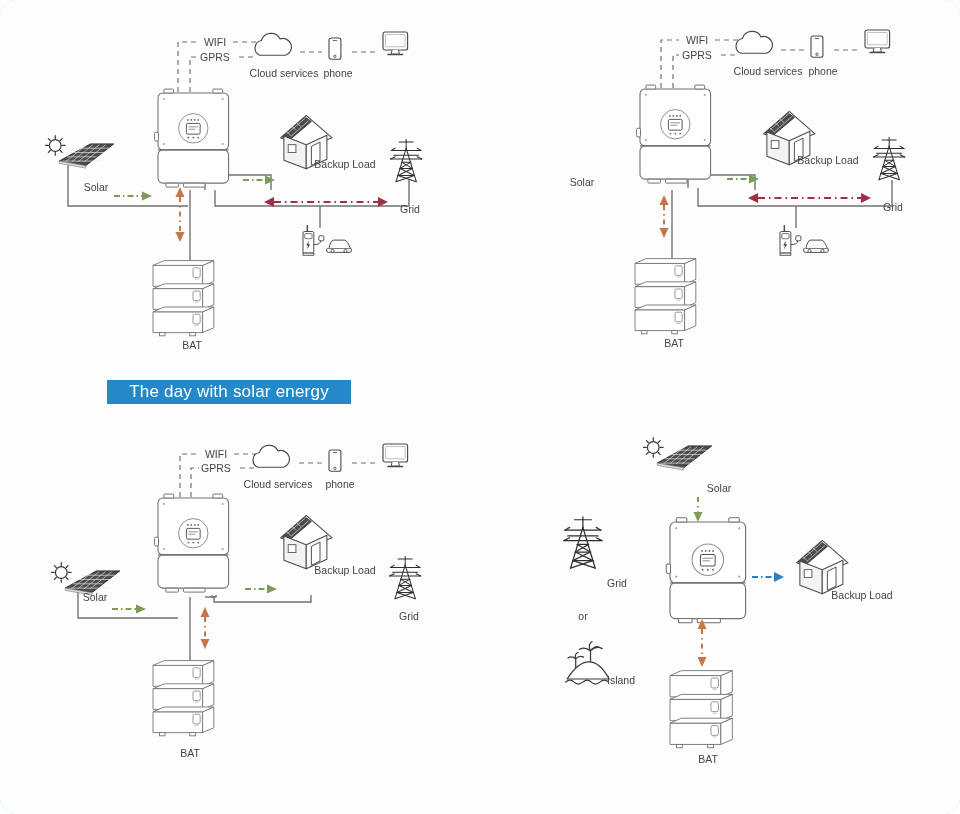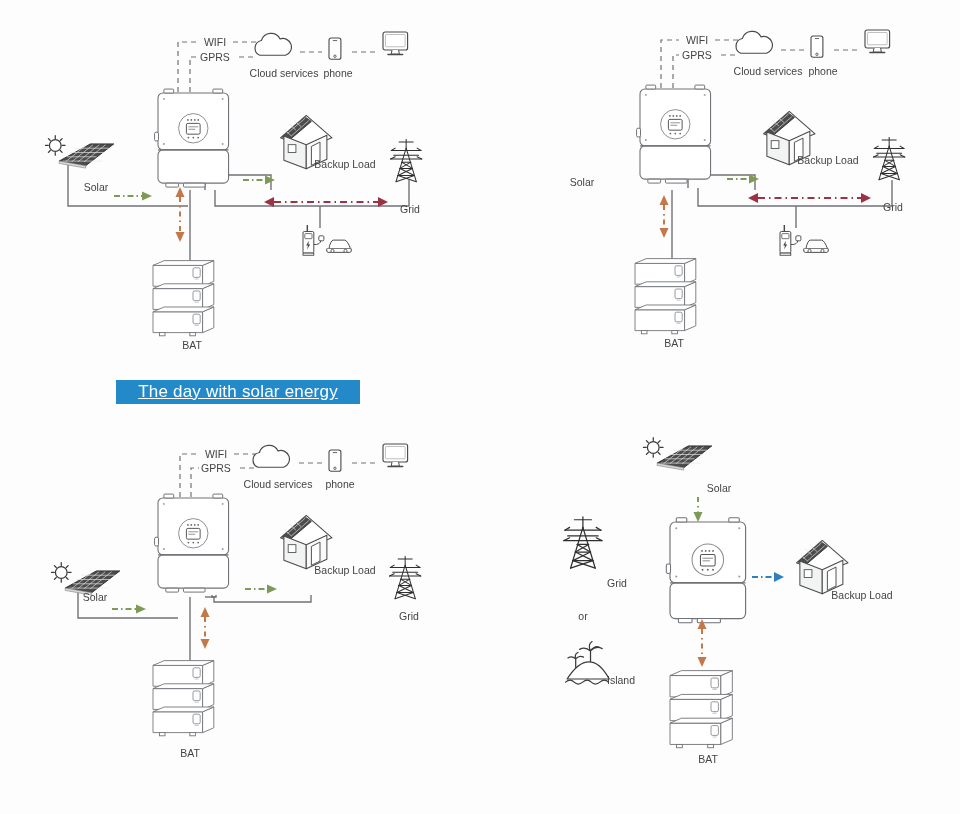--- a/index.html
+++ b/index.html
@@ -1,28 +1,28 @@
 <!DOCTYPE html>
 <html><head>
 <meta charset="utf-8">
 <style>
   html,body{margin:0;padding:0;background:#fff;}
   body{width:960px;height:814px;font-family:"Liberation Sans",sans-serif;color:#3a3a3a;}
-  .board{position:relative;width:960px;height:814px;background:#86efac;overflow:hidden;}
+  .board{position:relative;width:960px;height:814px;background:#86efac;overflow:hidden;border-radius:16px;}
   .panel{position:absolute;width:480px;height:407px;box-sizing:border-box;background:#fdfdfd;}
   .p1{left:0;top:0;}
   .p2{left:480px;top:0;}
   .p3{left:0;top:407px;}
   .p4{left:480px;top:407px;}
   .vdiv{position:absolute;left:479px;top:0;width:2px;height:814px;background:#f0f1f2;}
   .hdiv{position:absolute;left:0;top:406px;width:960px;height:2px;background:#f0f1f2;}
   .svgwrap{position:absolute;left:0;top:0;width:480px;height:407px;}
   .title{position:absolute;height:24px;line-height:24px;background:#2389c9;color:#fff;
          font-size:17px;letter-spacing:.2px;text-align:center;white-space:nowrap;padding:0 14px;box-sizing:border-box;}
-  .t1{left:116px;top:380px;width:244px;text-decoration:underline;}
+  .t1{left:107px;top:380px;width:244px;}
   text{font-family:"Liberation Sans",sans-serif;fill:#444;}
   .lbl{font-size:10.5px;}
 </style>
 </head>
 <body>
 
 <div class="board">
 
   <div class="vdiv"></div>
   <div class="hdiv"></div>

